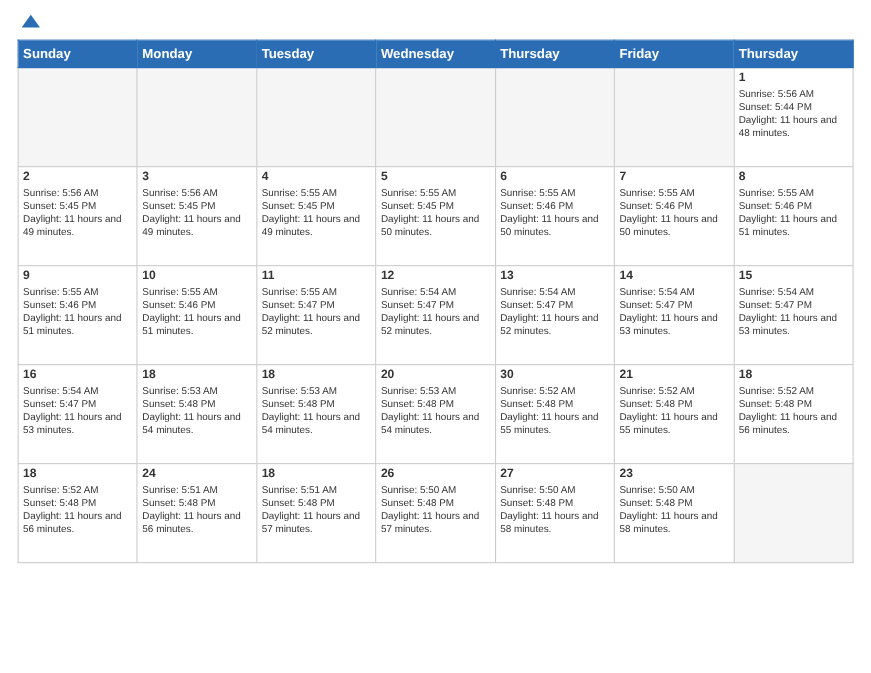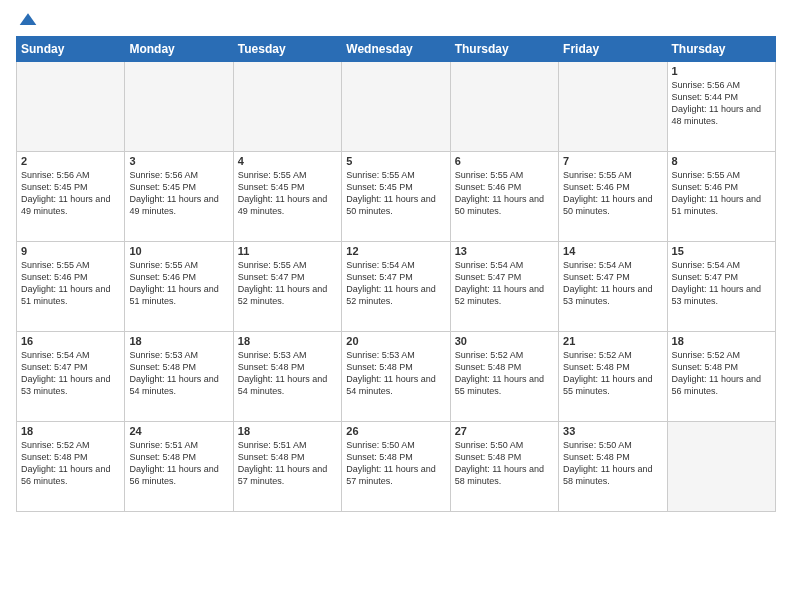--- a/index.html
+++ b/index.html
@@ -330,21 +330,21 @@
 and 57 minutes.</div>
           </td>
           <td>
             <span class="day-number">27</span>
             <div class="day-info">Sunrise: 5:50 AM
 Sunset: 5:48 PM
 Daylight: 11 hours
 and 58 minutes.</div>
           </td>
           <td>
-            <span class="day-number">33</span>
+            <span class="day-number">23</span>
             <div class="day-info">Sunrise: 5:50 AM
 Sunset: 5:48 PM
 Daylight: 11 hours
 and 58 minutes.</div>
           </td>
           <td class="empty"></td>
         </tr>
       </tbody>
   </table>
 </div>

